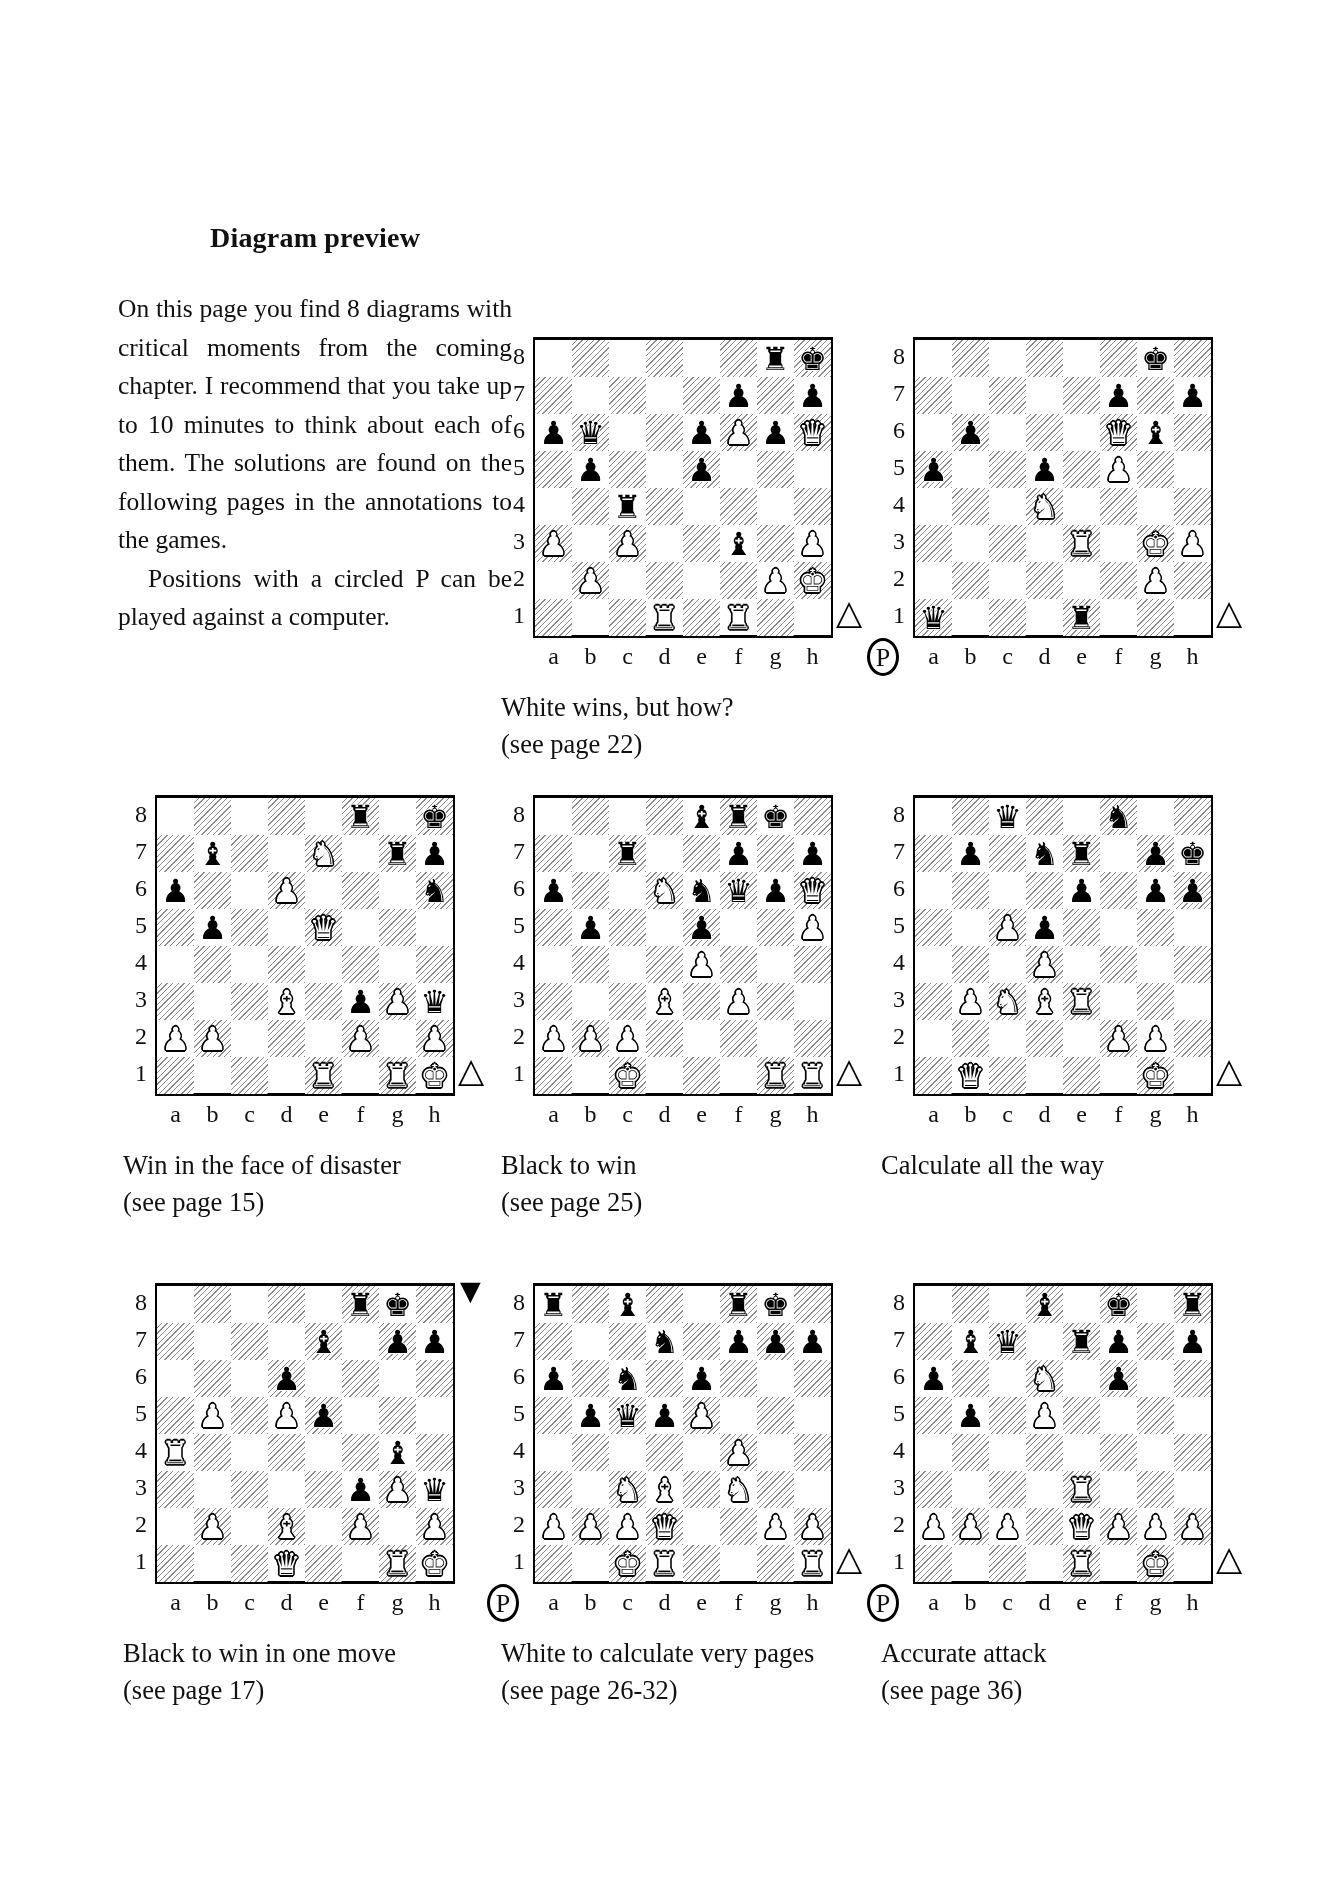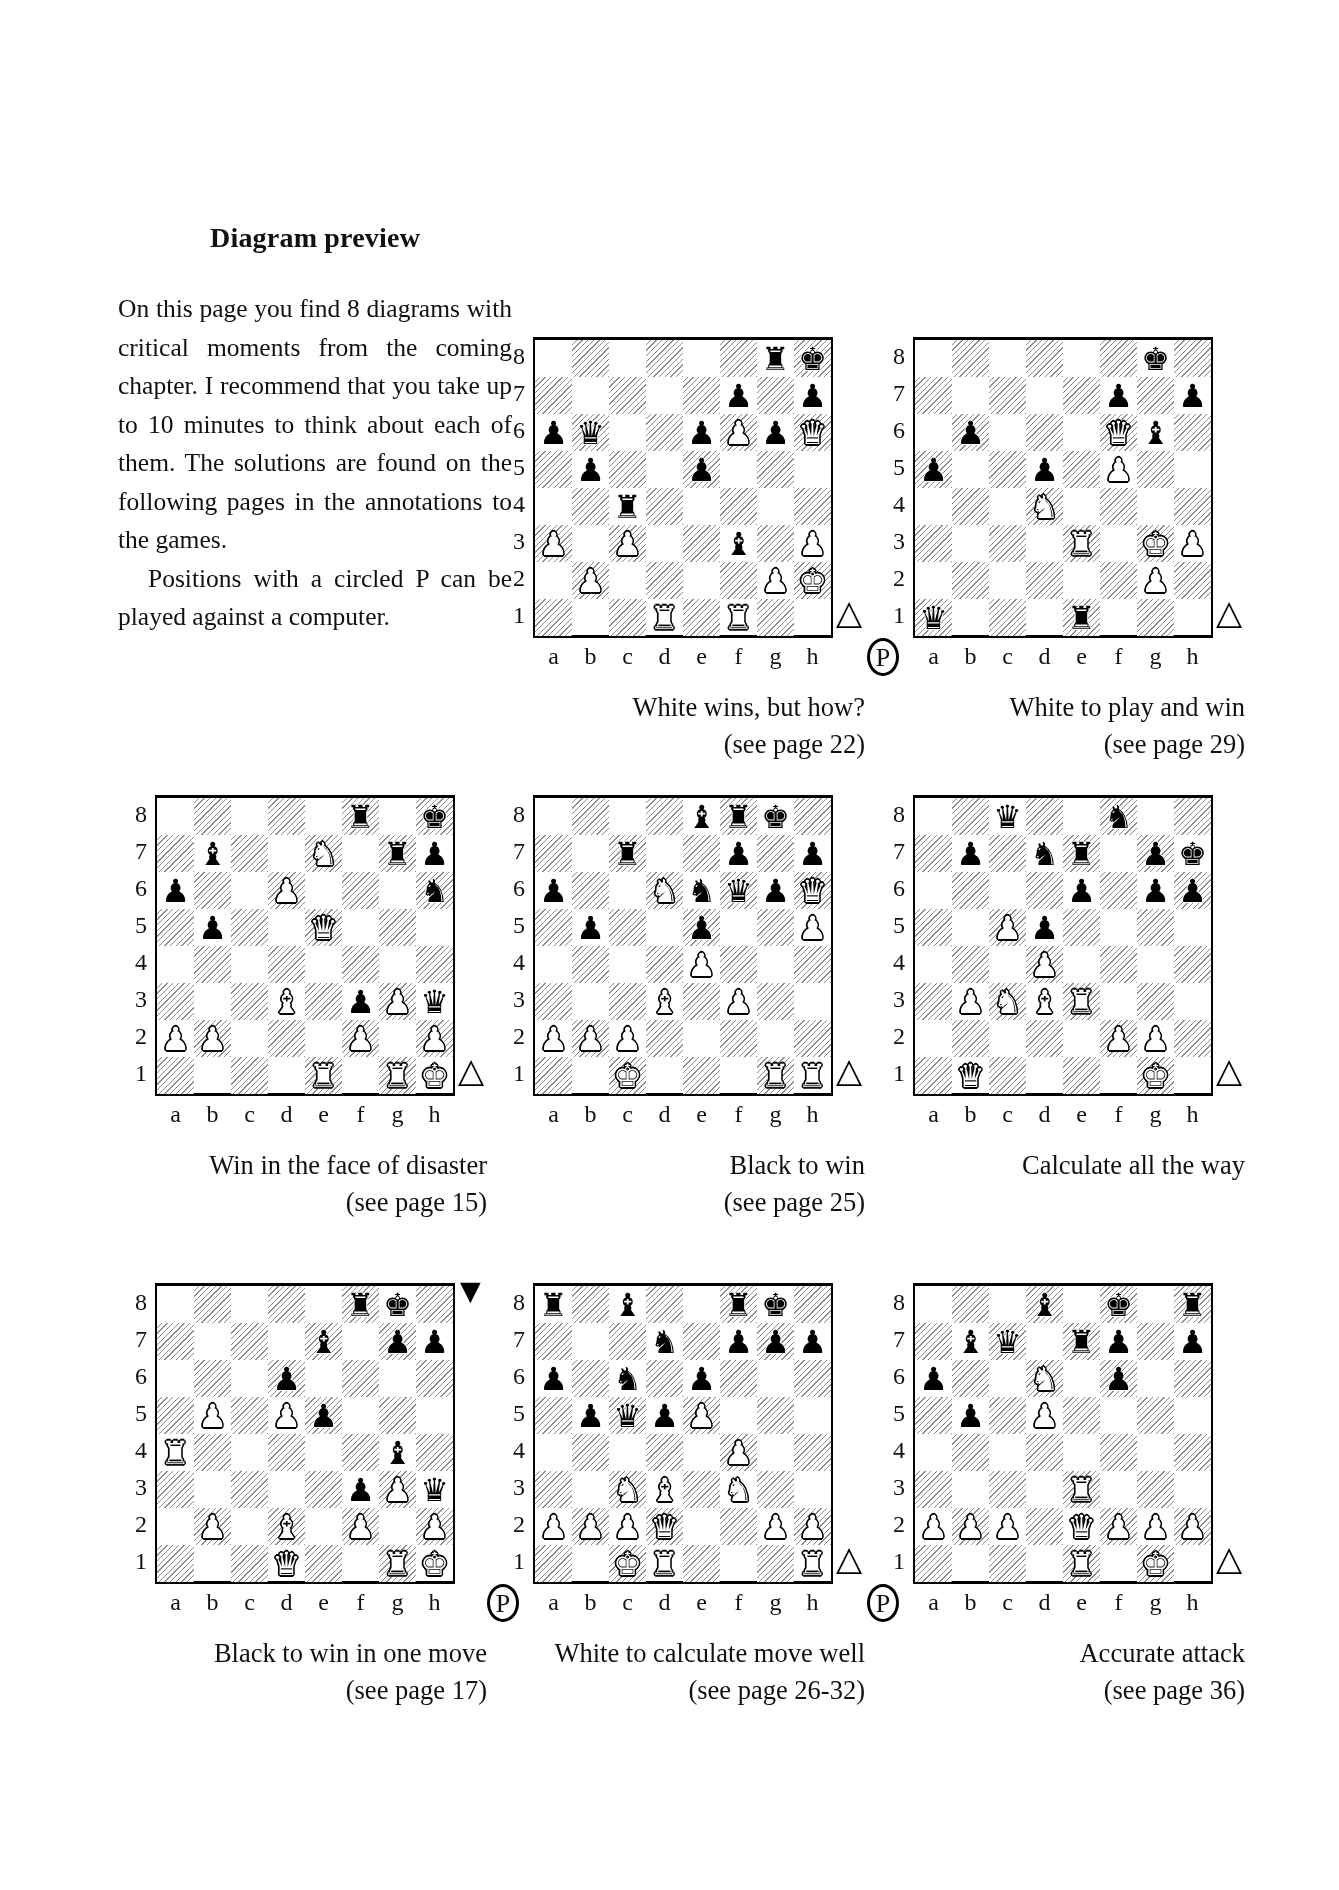--- a/index.html
+++ b/index.html
@@ -48,21 +48,21 @@
   .rank-lab {
     position:absolute; width:26px; height:37px; line-height:38px;
     text-align:right; font-size:24px;
   }
   .files { position:absolute; left:2px; top:306px; width:296px; }
   .file-lab {
     display:inline-block; width:37px; text-align:center; font-size:24px;
   }
   .caption {
     position:absolute; left:-32px; top:352px; width:364px;
-    text-align:right; font-size:26.5px; line-height:37px;
+    text-align:left; font-size:26.5px; line-height:37px;
   }
   .pmark {
     position:absolute; left:-46px; top:301px; width:32px; height:38px;
     border:3px solid #000; border-radius:50%;
     text-align:center; font-size:26px; line-height:33px; font-family:"Liberation Serif",serif;
   }
   .tri-w { position:absolute; left:303px; top:258px; font-size:34px; line-height:34px; color:#000; font-family:"DejaVu Sans",sans-serif; }
   .tri-b { position:absolute; left:305px; top:-6px; font-size:27px; line-height:27px; color:#000; font-family:"DejaVu Sans",sans-serif; }
 </style>
 </head>
@@ -178,24 +178,20 @@
         <div class="rank-lab" style="top: 148px;">4</div>
         <div class="rank-lab" style="top: 185px;">3</div>
         <div class="rank-lab" style="top: 222px;">2</div>
         <div class="rank-lab" style="top: 259px;">1</div>
       </div>
       <div class="files"><span class="file-lab">a</span><span class="file-lab">b</span><span class="file-lab">c</span><span class="file-lab">d</span><span class="file-lab">e</span><span class="file-lab">f</span><span class="file-lab">g</span><span class="file-lab">h</span></div>
       <div class="tri-w">△</div>
     </div>
 
   <div class="bw" style="left:913px; top:337px;">
-    <div class="caption">
-      <div>White to play and win</div>
-      <div>(see page 29)</div>
-    </div>
   <div class="board">
         <div class="sq" style="left: 0px; top: 0px;"></div>
         <div class="sq dark" style="left: 37px; top: 0px;"></div>
         <div class="sq" style="left: 74px; top: 0px;"></div>
         <div class="sq dark" style="left: 111px; top: 0px;"></div>
         <div class="sq" style="left: 148px; top: 0px;"></div>
         <div class="sq dark" style="left: 185px; top: 0px;"></div>
         <div class="sq" style="left: 222px; top: 0px;"></div>
         <div class="sq dark" style="left: 259px; top: 0px;"></div>
         <div class="sq dark" style="left: 0px; top: 37px;"></div>
@@ -708,21 +704,21 @@
         <div class="rank-lab" style="top: 185px;">3</div>
         <div class="rank-lab" style="top: 222px;">2</div>
         <div class="rank-lab" style="top: 259px;">1</div>
       </div>
       <div class="files"><span class="file-lab">a</span><span class="file-lab">b</span><span class="file-lab">c</span><span class="file-lab">d</span><span class="file-lab">e</span><span class="file-lab">f</span><span class="file-lab">g</span><span class="file-lab">h</span></div>
       <div class="tri-b">▼</div>
     </div>
 
   <div class="bw" style="left:533px; top:1283px;">
     <div class="caption">
-      <div>White to calculate move well</div>
+      <div>White to calculate very pages</div>
       <div>(see page 26-32)</div>
     </div>
   <div class="board">
         <div class="sq" style="left: 0px; top: 0px;"></div>
         <div class="sq dark" style="left: 37px; top: 0px;"></div>
         <div class="sq" style="left: 74px; top: 0px;"></div>
         <div class="sq dark" style="left: 111px; top: 0px;"></div>
         <div class="sq" style="left: 148px; top: 0px;"></div>
         <div class="sq dark" style="left: 185px; top: 0px;"></div>
         <div class="sq" style="left: 222px; top: 0px;"></div>

